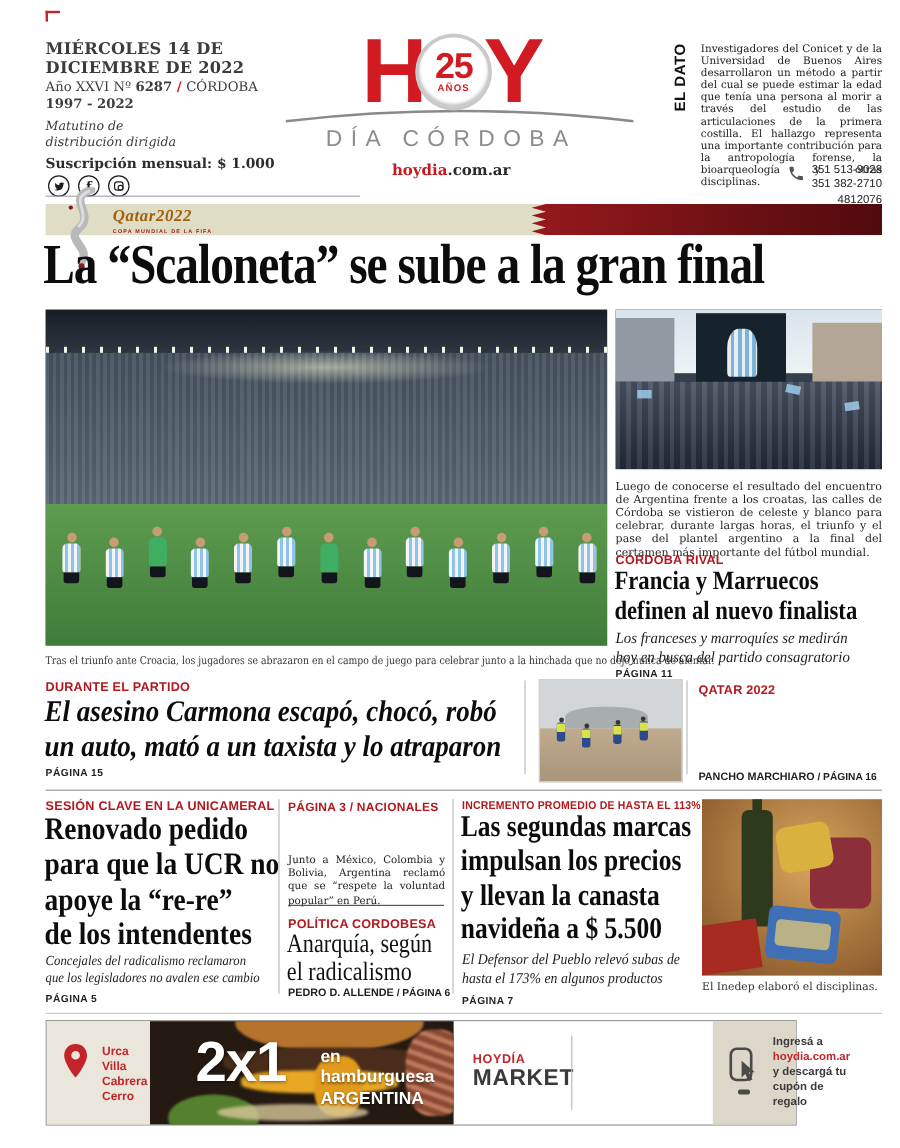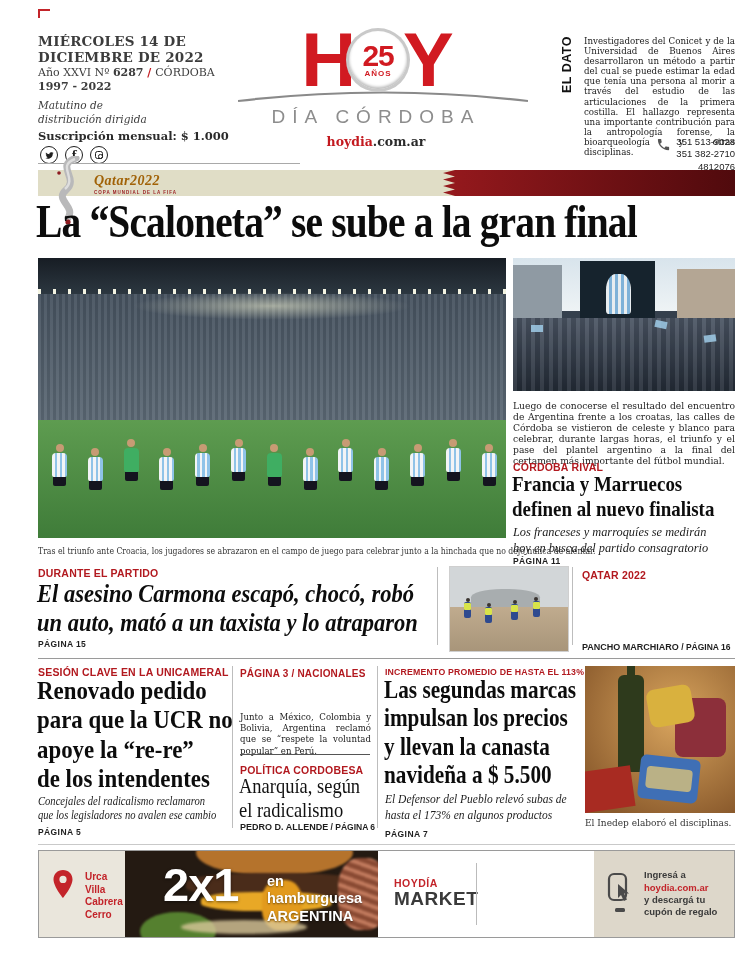--- a/index.html
+++ b/index.html
@@ -153,21 +153,21 @@
   .pol-kicker { left:240px; top:764px; }
   .pol-headline { left:239px; top:774px; font:22px/1.08 "Liberation Serif", serif; color:#111; transform:scaleX(.84); }
   .pol-byline { left:240px; top:822px; }
   .vd4 { left:377px; top:666px; height:162px; }
   .can-kicker { left:385px; top:666px; font-size:9.5px; transform:scaleX(.92); }
   .can-headline { left:384px; top:676px; font:bold 25px/1.13 "Liberation Serif", serif; color:#0c0c0c; transform:scaleX(.85); }
   .can-deck { left:385px; top:792px; font:italic 12.5px/1.25 "Liberation Serif", serif; color:#1c1c1c; transform:scaleX(.92); }
   .can-page { left:385px; top:829px; }
 
   
-  .ad { left:38px; top:850px; width:697px; height:88px; border:1px solid #9a9a9a; background:#fff; }
+  .ad { left:38px; top:850px; width:626px; height:88px; border:1px solid #9a9a9a; background:#fff; }
   .ad-beige { position:absolute; left:0; top:0; width:86px; height:100%; background:#eae6dc; }
   .ad-pin { position:absolute; left:12px; top:18px; }
   .ad-zones { position:absolute; left:46px; top:20px; font:bold 10px/1.25 "Liberation Sans", sans-serif; color:#c3242a; }
   .ad-burger { position:absolute; left:86px; top:0; width:253px; height:100%; background:#241a12; overflow:hidden; }
   .bg-bun { position:absolute; left:28%; top:-26%; width:62%; height:55%; border-radius:50%; background:#b5732c; filter:blur(1px); }
   .bg-patty { position:absolute; left:24%; top:26%; width:70%; height:28%; border-radius:40%; background:#4a2c1a; filter:blur(1px); }
   .bg-cheese { position:absolute; left:54%; top:34%; width:16%; height:58%; border-radius:40%; background:#e29a1d; filter:blur(1px); }
   .bg-cheese2 { position:absolute; left:30%; top:48%; width:52%; height:22%; border-radius:40%; background:#e8a826; filter:blur(1.2px); }
   .bg-green { position:absolute; left:6%; bottom:-16%; width:30%; height:45%; border-radius:50%; background:#55802f; filter:blur(1px); }
   .bg-onion { position:absolute; left:22%; bottom:4%; width:50%; height:16%; border-radius:50%; background:#d8c79a; filter:blur(1.5px); opacity:.8; }

